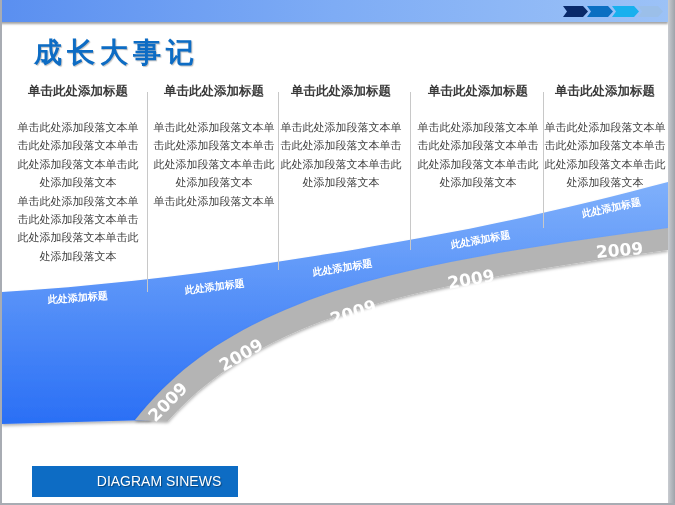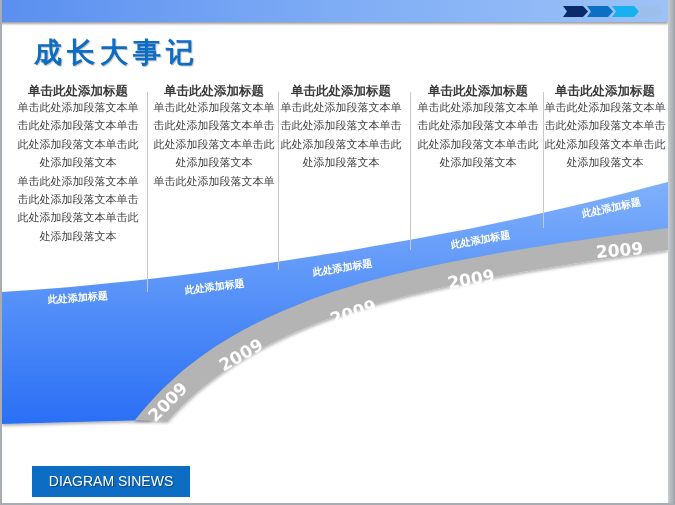--- a/index.html
+++ b/index.html
@@ -5,28 +5,28 @@
   html, body { margin:0; padding:0; }
   body { width:675px; height:505px; overflow:hidden; background:#ffffff; position:relative; font-family:"DejaVu Sans", sans-serif; }
   .slide { position:absolute; left:0; top:0; width:675px; height:505px; background:#ffffff; overflow:hidden; }
   .left-edge { position:absolute; left:0; top:0; width:2px; height:505px; background:#a8acb3; }
   .right-edge { position:absolute; right:0; top:0; width:7px; height:505px; background:linear-gradient(to right,#c9ccd1,#9ea3aa); }
   .bottom-edge { position:absolute; left:0; bottom:0; width:675px; height:2px; background:#a8acb3; }
   .top-banner { position:absolute; left:0; top:0; width:668px; height:22px; background:linear-gradient(to right,#5a8ff0 0%,#7eacf5 50%,#9cc2f7 100%); box-shadow:0 2px 2px rgba(90,90,90,0.55); }
   .chevrons { position:absolute; left:563px; top:6px; height:11px; width:100px; }
   .page-title { position:absolute; left:34px; top:34px; font-size:28px; font-weight:bold; color:#0d6cc4; letter-spacing:5px; text-shadow:1px 1px 1px rgba(0,0,0,0.25); font-family:"DejaVu Sans", sans-serif; }
   .col { position:absolute; top:83px; text-align:center; }
-  .col-title { font-size:12.5px; font-weight:bold; color:#3a3a3a; line-height:16px; margin-bottom:0; white-space:nowrap; }
+  .col-title { font-size:12.5px; font-weight:bold; color:#3a3a3a; line-height:16px; margin-bottom:20px; white-space:nowrap; }
   .col-body { font-size:11px; color:#404040; line-height:18.4px; }
   .col-body div { white-space:nowrap; }
   .divider { position:absolute; width:1px; background:#c8c8c8; }
   svg.band { position:absolute; left:0; top:0; }
   .band-label { font-size:10px; fill:#ffffff; font-weight:bold; }
   .year { font-size:17px; font-weight:bold; fill:#ffffff; font-family:"DejaVu Sans", sans-serif; }
-  .footer-btn { position:absolute; left:32px; top:466px; width:158px; height:31px; background:#0d6cc4; color:#ffffff; font-family:"Liberation Sans", sans-serif; font-size:14px; line-height:31px; text-align:center; text-shadow:1px 1px 1px rgba(0,0,0,0.4); }
+  .footer-btn { position:absolute; left:32px; top:466px; width:158px; height:31px; background:#0d6cc4; color:#ffffff; font-family:"Liberation Sans", sans-serif; font-size:14px; line-height:31px; text-align:center; text-shadow:1px 1px 1px rgba(0,0,0,0.4);padding-left:48px; }
 </style>
 </head>
 <body>
 
 <div class="slide">
 
   <div class="top-banner">
     <svg class="chevrons" viewBox="0 0 100 11" width="100" height="11">
       <polygon points="0,0 20,0 25,5.5 20,11 0,11 4,5.5" fill="#0a2a6b"></polygon>
       <polygon points="24,0 45,0 50,5.5 45,11 24,11 28,5.5" fill="#0b6fc2"></polygon>

